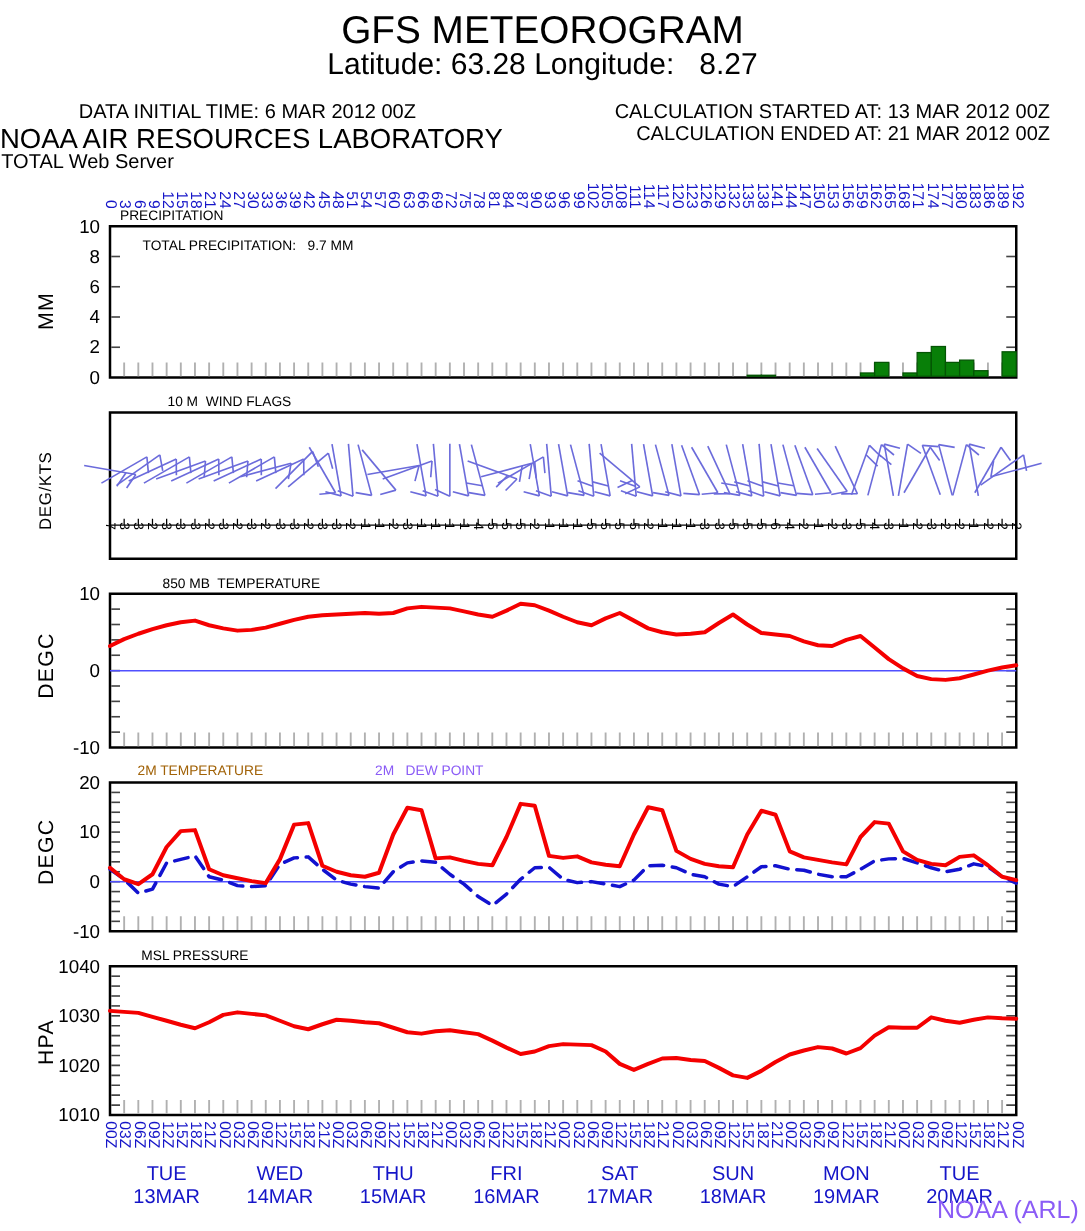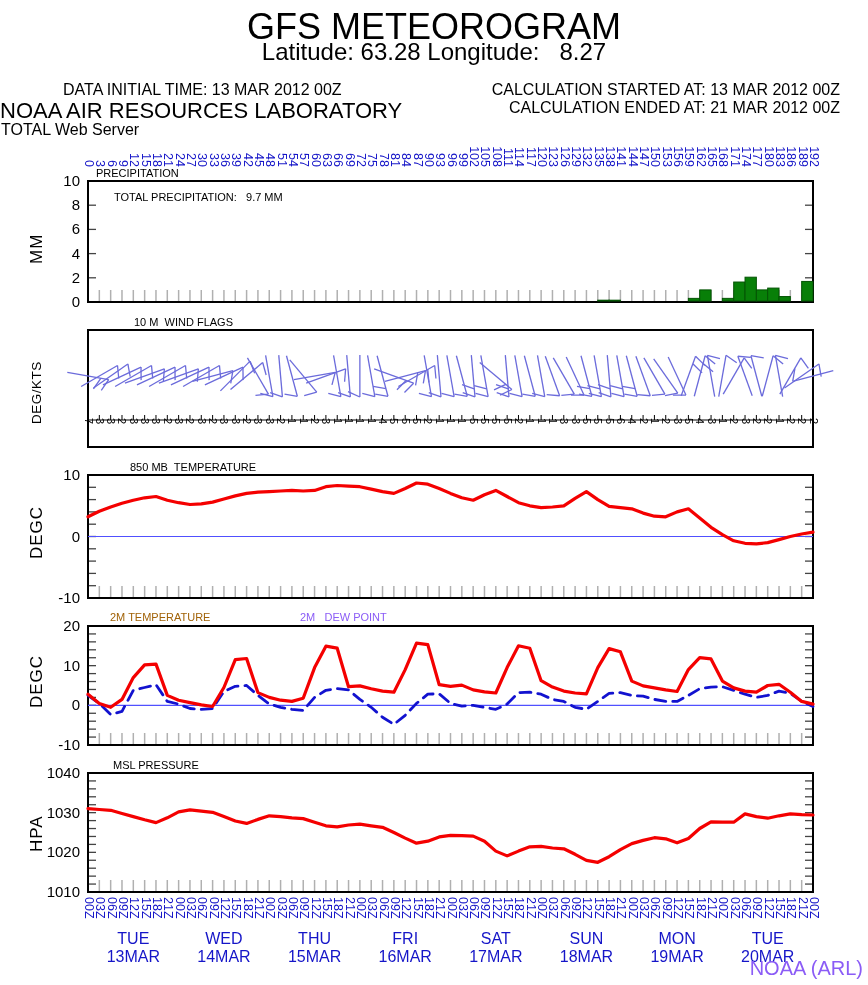--- a/index.html
+++ b/index.html
@@ -1,37 +1,37 @@
 <!DOCTYPE html>
 <html><head>
 <meta charset="utf-8">
 <style>
   html,body{margin:0;padding:0;}
   body{width:868px;height:985px;position:relative;background:#ffffff;overflow:hidden;
        font-family:"Liberation Sans",sans-serif;color:#000;}
   .abs{position:absolute;white-space:pre;}
-  .title{width:868px;text-align:center;top:6px;font-size:36px;letter-spacing:0px;}
+  .title{width:868px;text-align:center;top:6px;font-size:31px;letter-spacing:0px;}
   .subtitle{width:868px;text-align:center;top:38px;font-size:24px;}
   .info{font-size:16px;}
   .lab{font-size:22px;}
   .blue{color:#8b5cf6;}
   .red{color:#a16207;}
   .vlabel{position:absolute;transform:rotate(-90deg);transform-origin:0 0;white-space:pre;
           font-size:17px;letter-spacing:1px;}
   .ptitle{font-size:11px;}
   svg{position:absolute;left:0;top:0;}
   svg text{font-family:"Liberation Sans",sans-serif;}
   .credit{font-size:20px;}
 </style>
 </head>
 <body>
 
 <div class="abs title">GFS METEOROGRAM</div>
 <div class="abs subtitle">Latitude: 63.28 Longitude:   8.27</div>
-<div class="abs info" style="left:63px;top:81px;">DATA INITIAL TIME: 13 MAR 2012 00Z</div>
+<div class="abs info" style="left:63px;top:81px;">DATA INITIAL TIME: 6 MAR 2012 00Z</div>
 <div class="abs lab" style="left:0px;top:98px;">NOAA AIR RESOURCES LABORATORY</div>
 <div class="abs info" style="left:1px;top:121px;">TOTAL Web Server</div>
 <div class="abs info" style="right:28px;top:81px;text-align:right;">CALCULATION STARTED AT: 13 MAR 2012 00Z</div>
 <div class="abs info" style="right:28px;top:99px;text-align:right;">CALCULATION ENDED AT: 21 MAR 2012 00Z</div>
 
 <svg id="chart" width="868" height="985" viewBox="0 0 868 985">
     <g fill="#1515c8" font-size="12.5">
       <text x="85" y="167" text-anchor="end" transform="rotate(90 85 167)">0</text>
       <text x="96.328125" y="167" text-anchor="end" transform="rotate(90 96.328125 167)">3</text>
       <text x="107.65625" y="167" text-anchor="end" transform="rotate(90 107.65625 167)">6</text>

